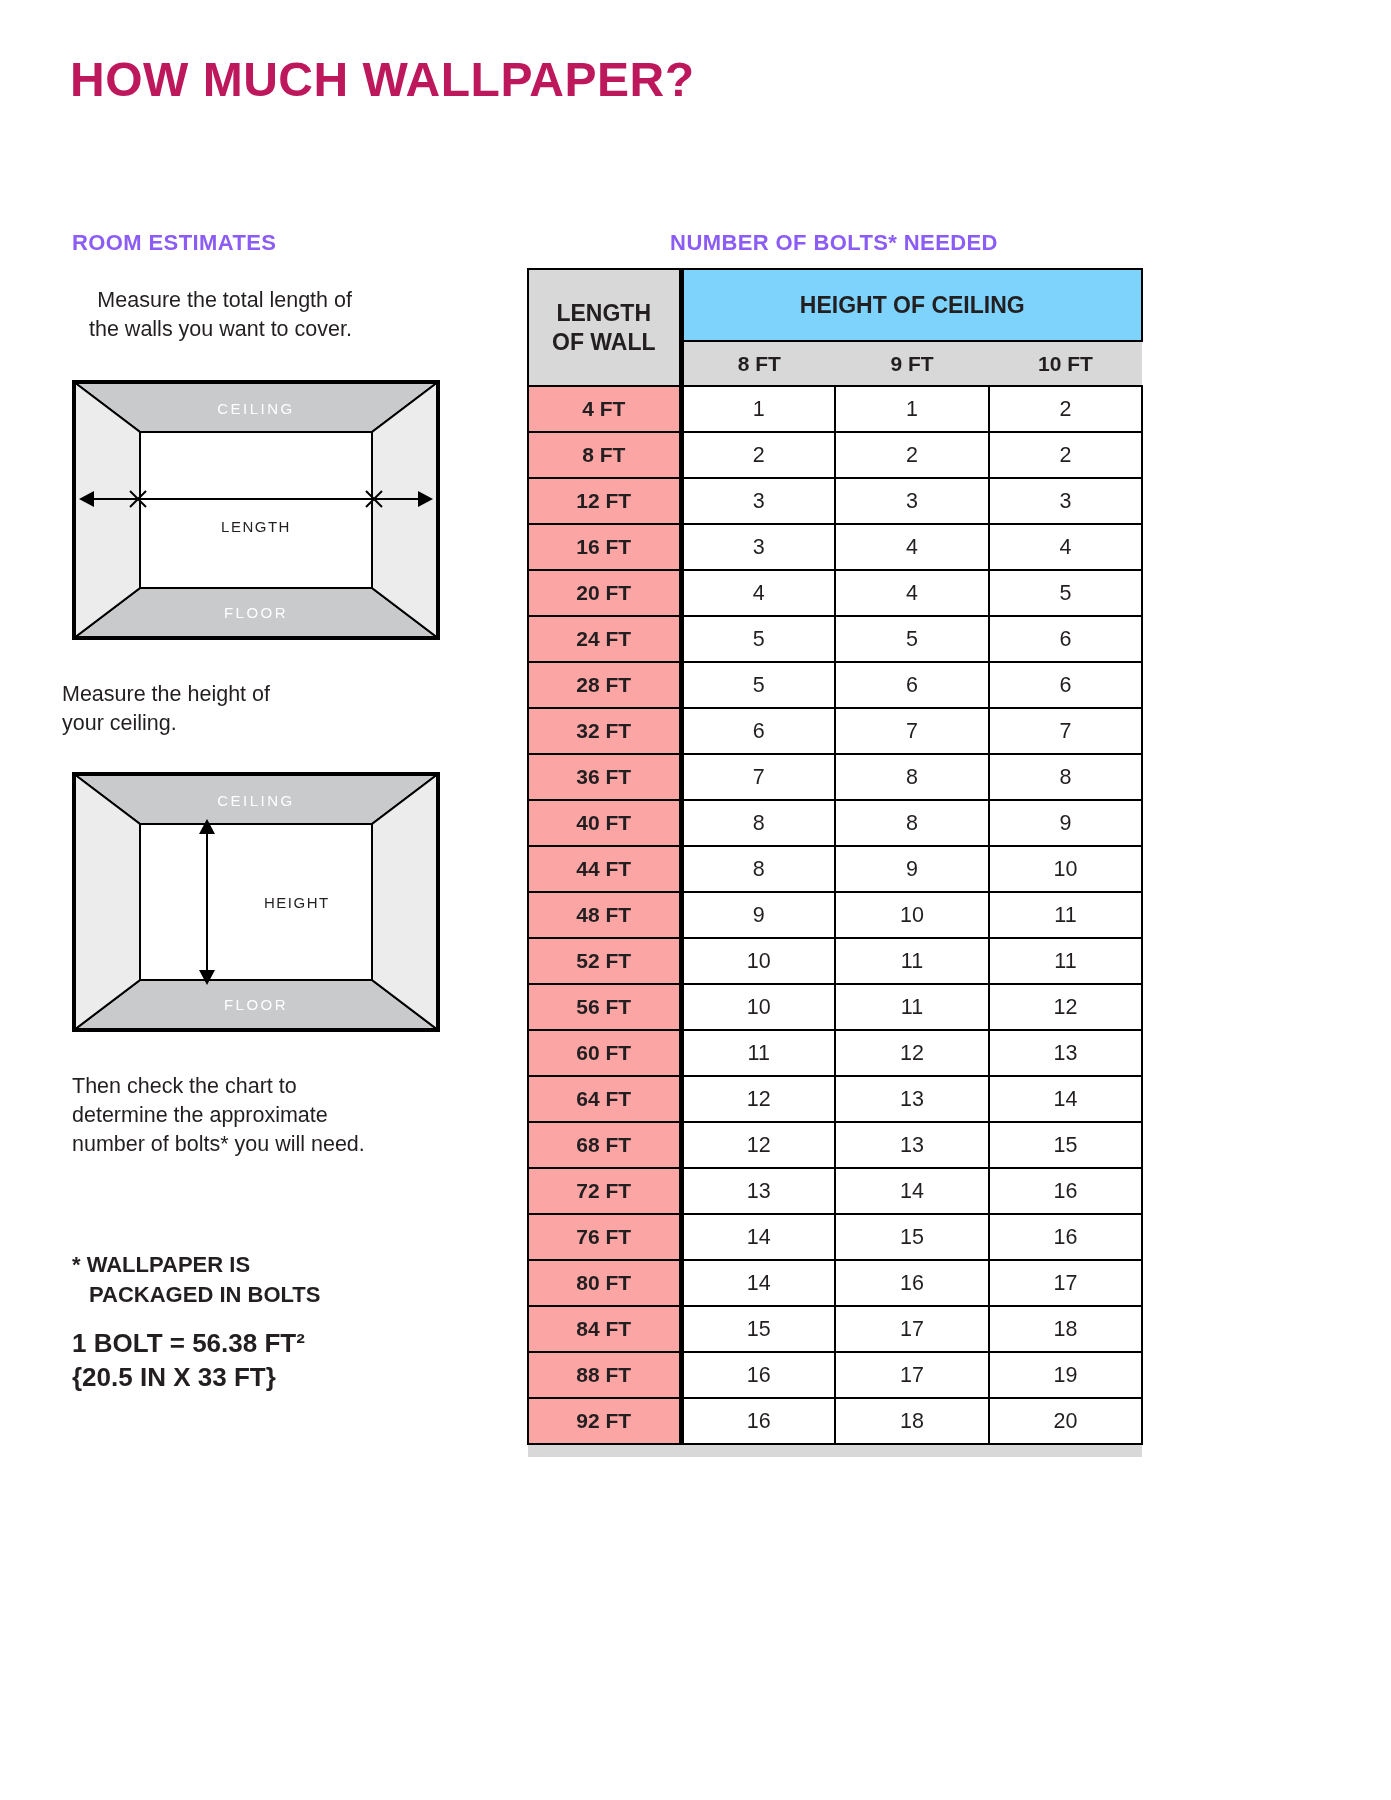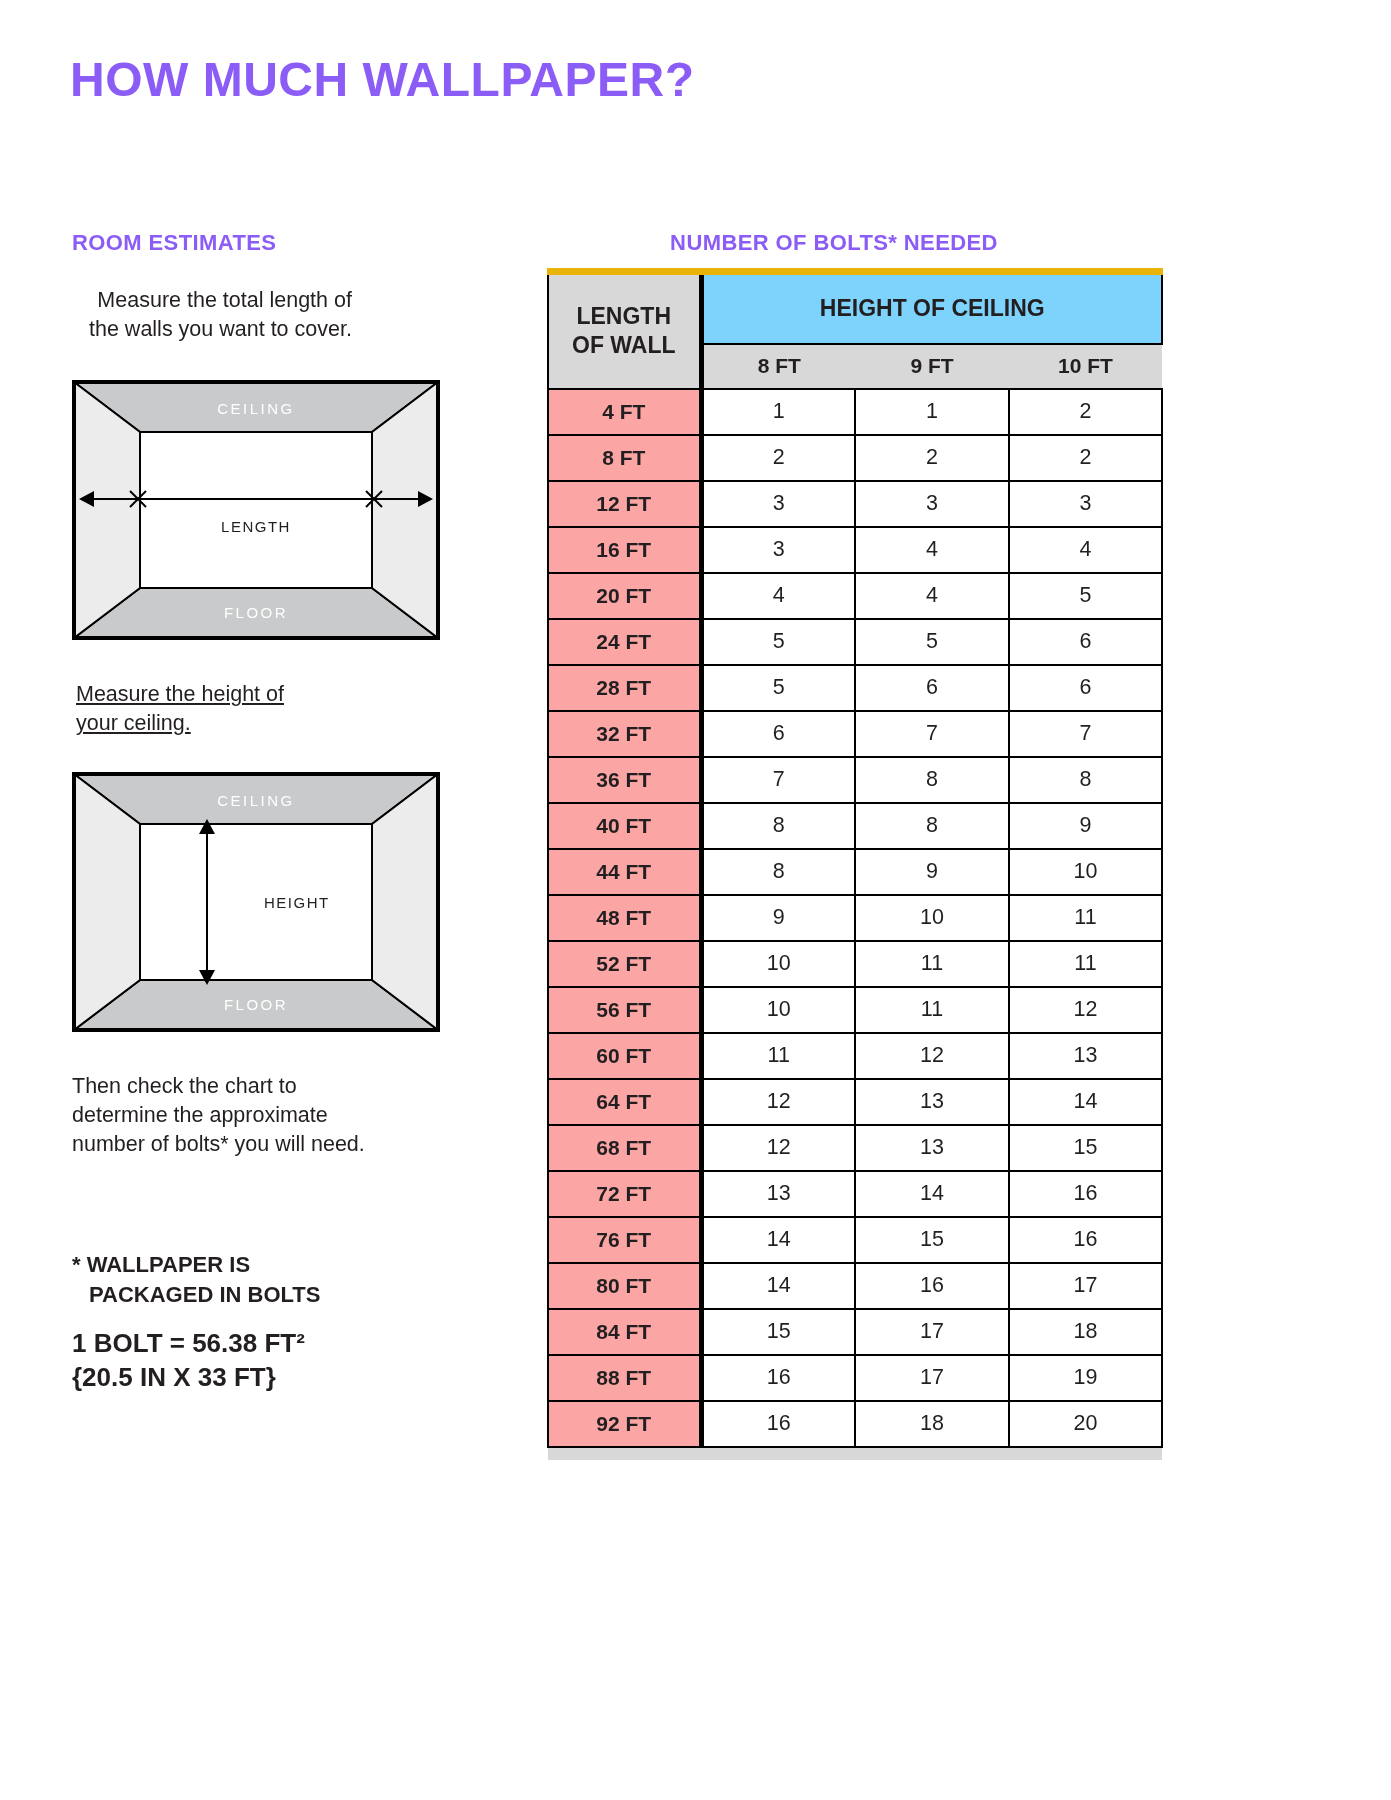--- a/index.html
+++ b/index.html
@@ -5,45 +5,44 @@
   * { box-sizing: border-box; margin: 0; padding: 0; }
   html, body { background: #ffffff; }
   body {
     width: 1391px; height: 1800px; position: relative;
     font-family: "Liberation Sans", sans-serif; color: #231f20;
   }
   .abs { position: absolute; }
 
   #page-title {
     left: 70px; top: 52px;
-    font-size: 48px; font-weight: bold; color: #8b5cf6; letter-spacing: 0.5px;
+    font-size: 48px; font-weight: bold; color: #be185d; letter-spacing: 0.5px;
   }
   .section-heading {
     font-size: 22px; font-weight: bold; color: #8b5cf6; letter-spacing: 0.4px;
   }
   #room-heading { left: 72px; top: 230px; }
   #table-heading { left: 527px; top: 230px; width: 614px; text-align: center; }
 
   .step { font-size: 21.5px; line-height: 29px; color: #231f20; }
   #step1 { left: 89px; top: 286px; text-align: right; }
-  #step2 { left: 76px; top: 680px; text-decoration: underline; }
+  #step2 { left: 62px; top: 680px; }
   #step3 { left: 72px; top: 1072px; }
 
   #diagram1 { left: 72px; top: 380px; }
   #diagram2 { left: 72px; top: 772px; }
 
   #footnote { left: 72px; top: 1250px; font-size: 22px; font-weight: bold; line-height: 30px; }
   #footnote .indent { padding-left: 17px; }
   #bolt-spec { left: 72px; top: 1326px; font-size: 26px; font-weight: bold; line-height: 34px; }
 
   #table-wrap { left: 527px; top: 268px; width: 614px; }
   table#bolts-table {
     border-collapse: collapse; table-layout: fixed; width: 614px;
-    border-top: 7px solid #eab308;
-    margin-left: 20px;
+    border-top: 1px solid #eab308;
   }
   #bolts-table th, #bolts-table td { text-align: center; vertical-align: middle; }
   .hdr-length {
     background: #d8d8d9; font-size: 23px; font-weight: bold; line-height: 29px;
     border: 2px solid #000; border-right: 5px solid #000; padding: 4px 18px;
   }
   .hdr-group {
     background: #7dd3fc; font-size: 23px; font-weight: bold;
     border: 2px solid #000; height: 72px;
   }

